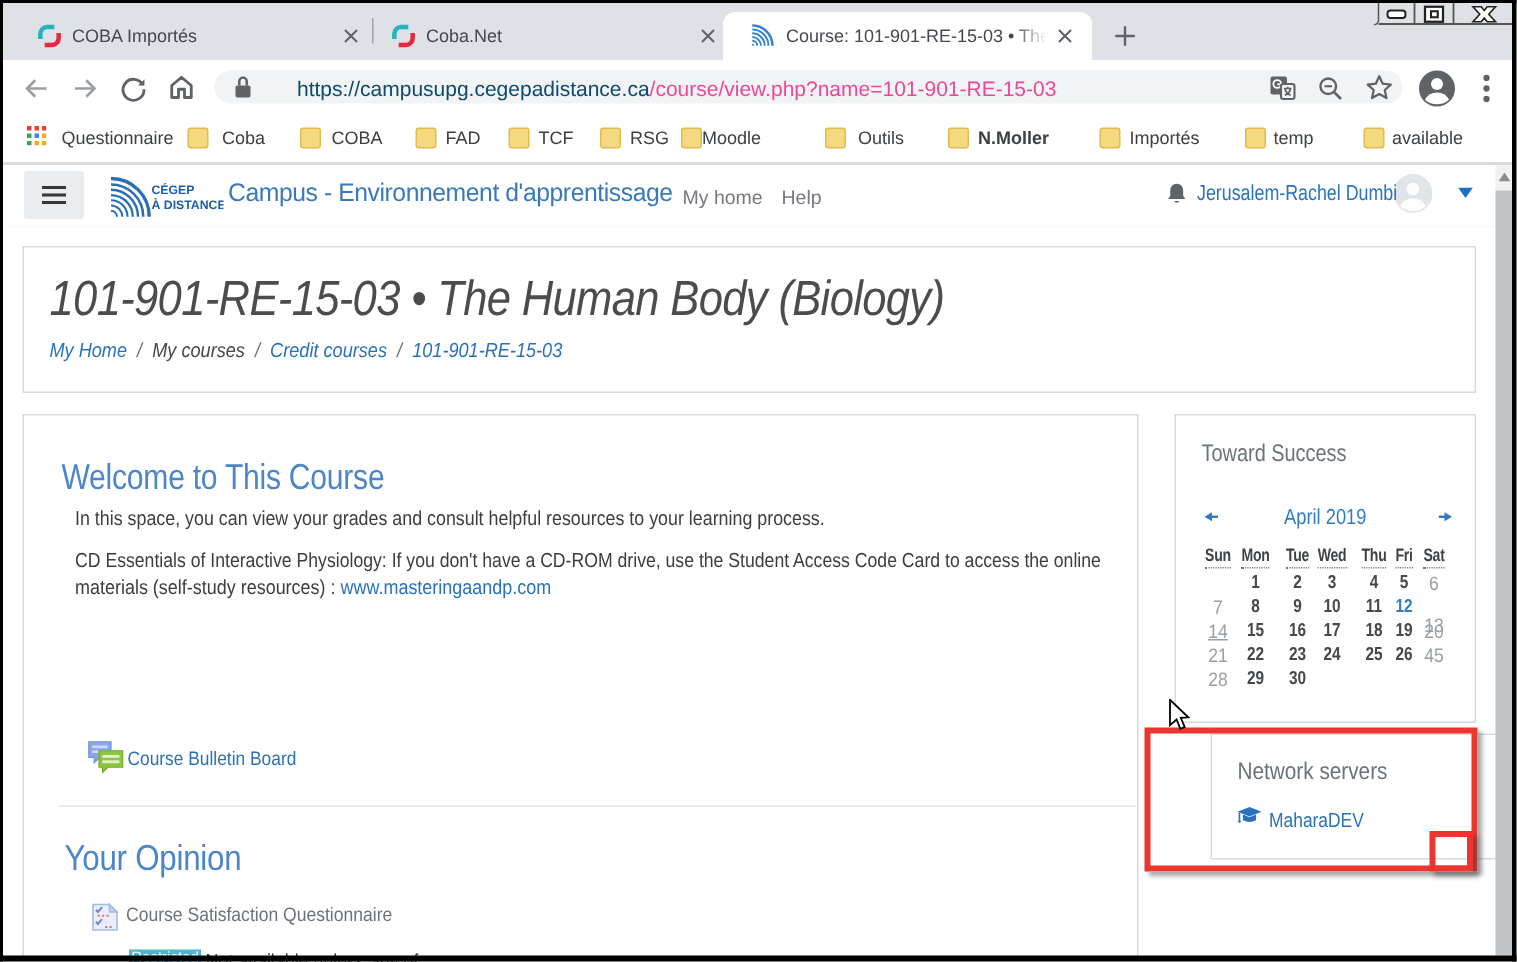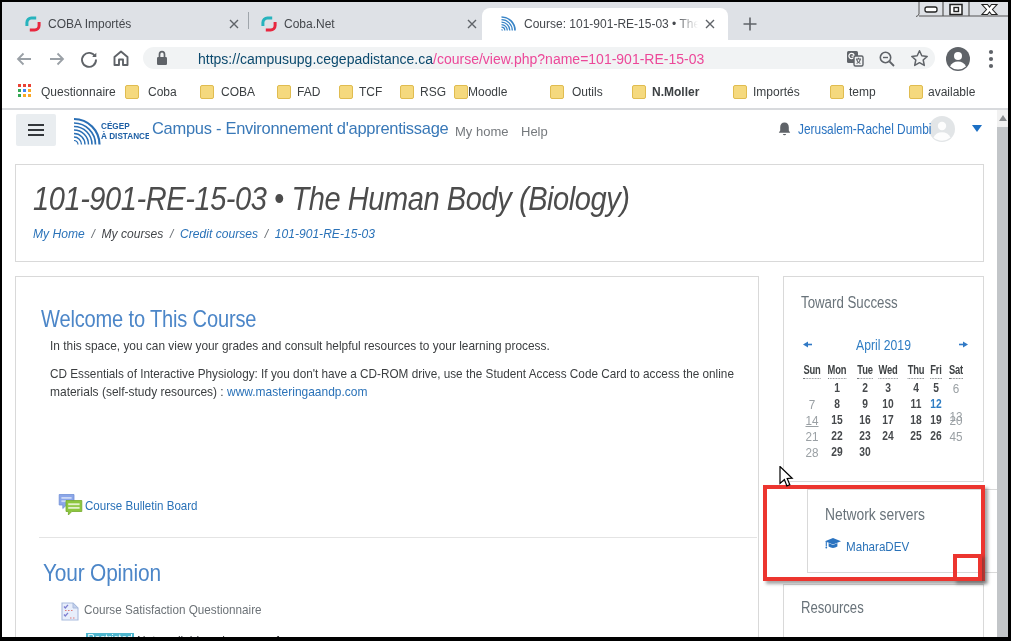--- a/index.html
+++ b/index.html
@@ -317,23 +317,20 @@
     <div class="card" id="sidenet">
       <div class="abs blockhead" style="left:17px;top:16px;transform:scaleX(0.865);">Network servers</div>
       <svg class="abs" style="left:17px;top:48px;" width="16" height="13" viewBox="0 0 16 13">
         <path d="M8 0 L16 3.2 L8 6.4 L0 3.2 Z" fill="#2a73c0"></path>
         <path d="M3.6 5 V8.6 Q 8 11.4 12.4 8.6 V5 L8 6.9 Z" fill="#2a73c0"></path>
         <path d="M1.3 3.6 L1.3 8.6" stroke="#2a73c0" stroke-width="1.1" fill="none"></path>
         <circle cx="1.3" cy="9.6" r="0.9" fill="#2a73c0"></circle>
       </svg>
       <div class="abs bluelink" style="left:38px;top:49px;font-size:13.5px;transform:scaleX(0.86);transform-origin:left top;">MaharaDEV</div>
     </div>
-    <div class="card" id="sideres">
-      <div class="abs blockhead" style="left:17px;top:14px;transform:scaleX(0.82);">Resources</div>
-    </div>
   </div>
 
   <div class="abs redbox" id="redbig" style="left:763px;top:485px;width:214px;height:88px;"></div>
   <div class="abs redbox" id="redsmall" style="left:953px;top:554px;width:21px;height:19px;"></div>
 
   <svg class="abs" style="left:779px;top:466px;" width="15" height="22" viewBox="0 0 15 22">
     <path d="M1 0.5 L1 17.5 L5.4 13.6 L7.9 19.9 L10.8 18.7 L8.2 12.5 L13.2 12.2 Z" fill="#fff" stroke="#000" stroke-width="1.2"></path>
   </svg>
 
   <div class="abs" id="sbtrack"></div>

